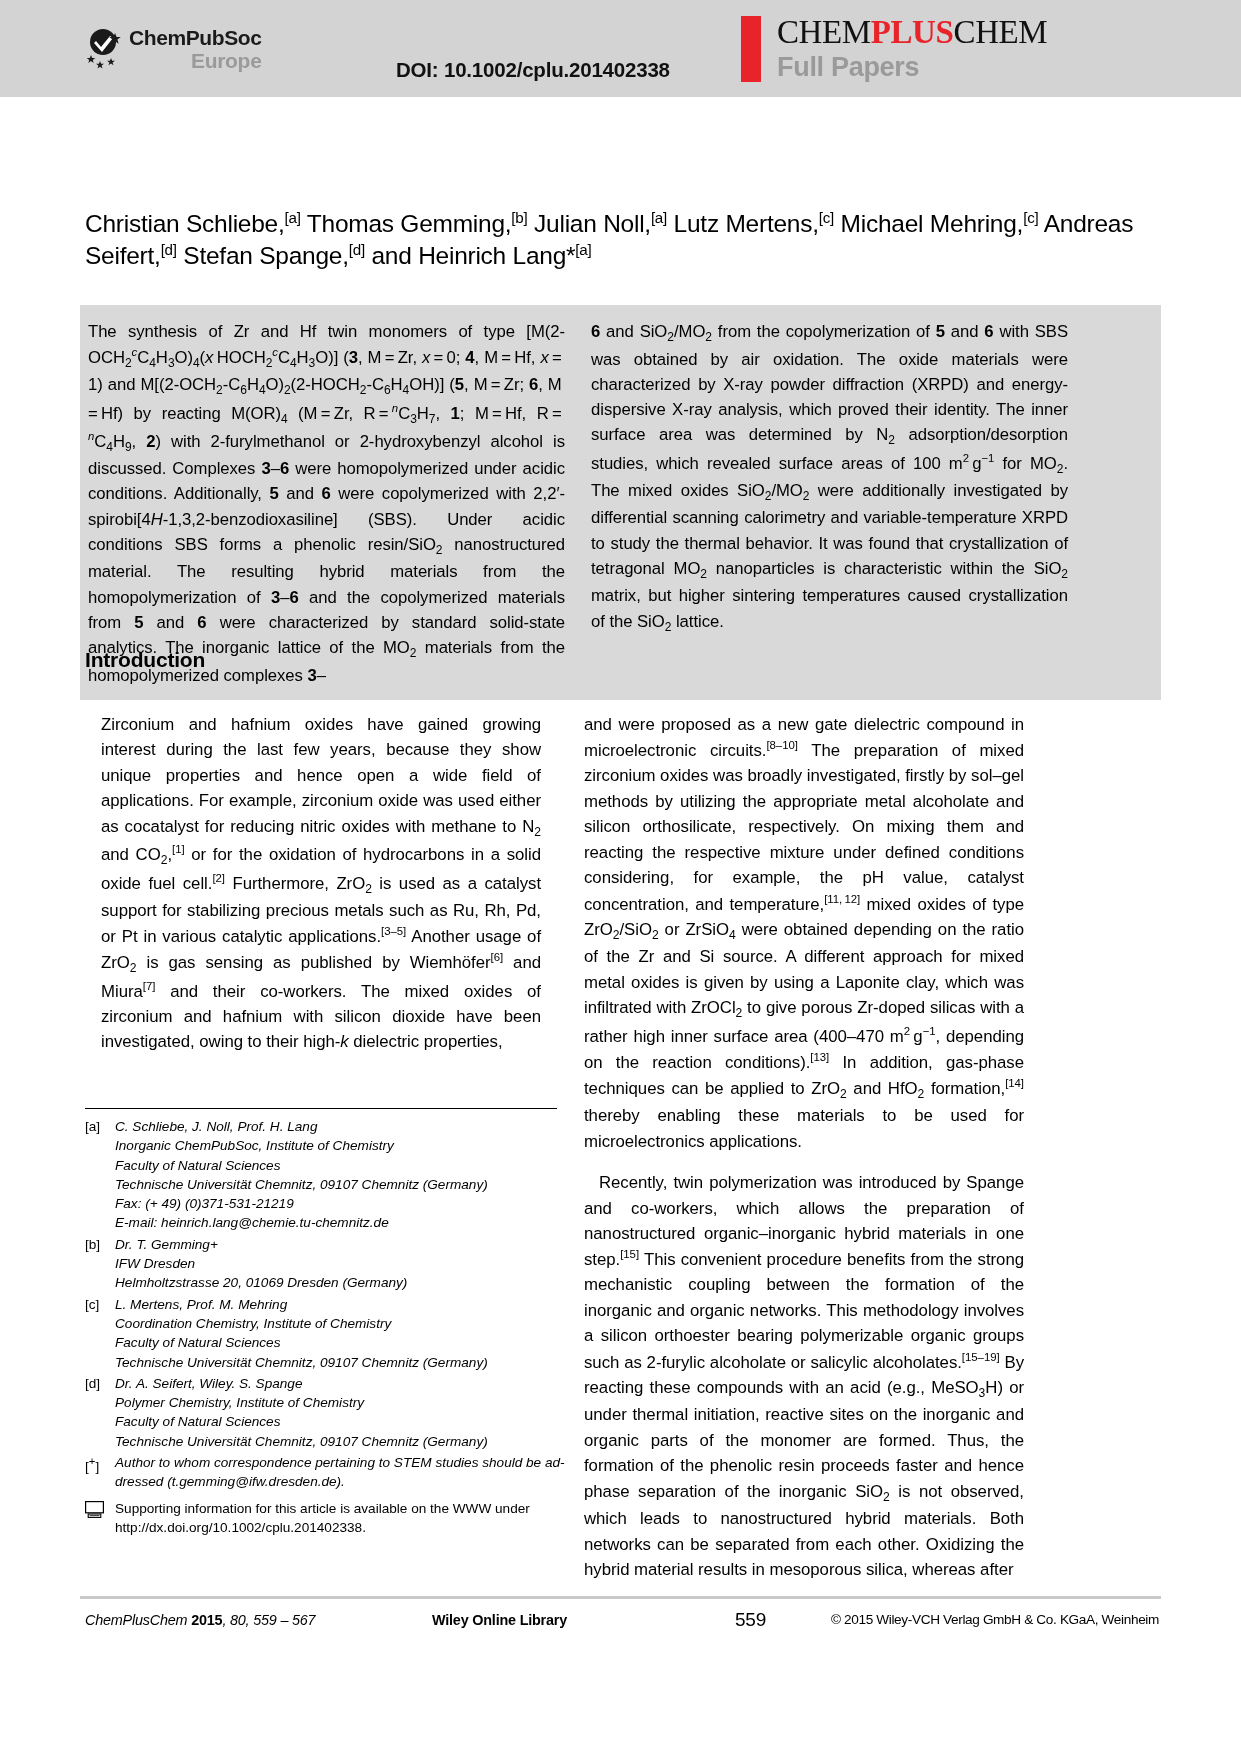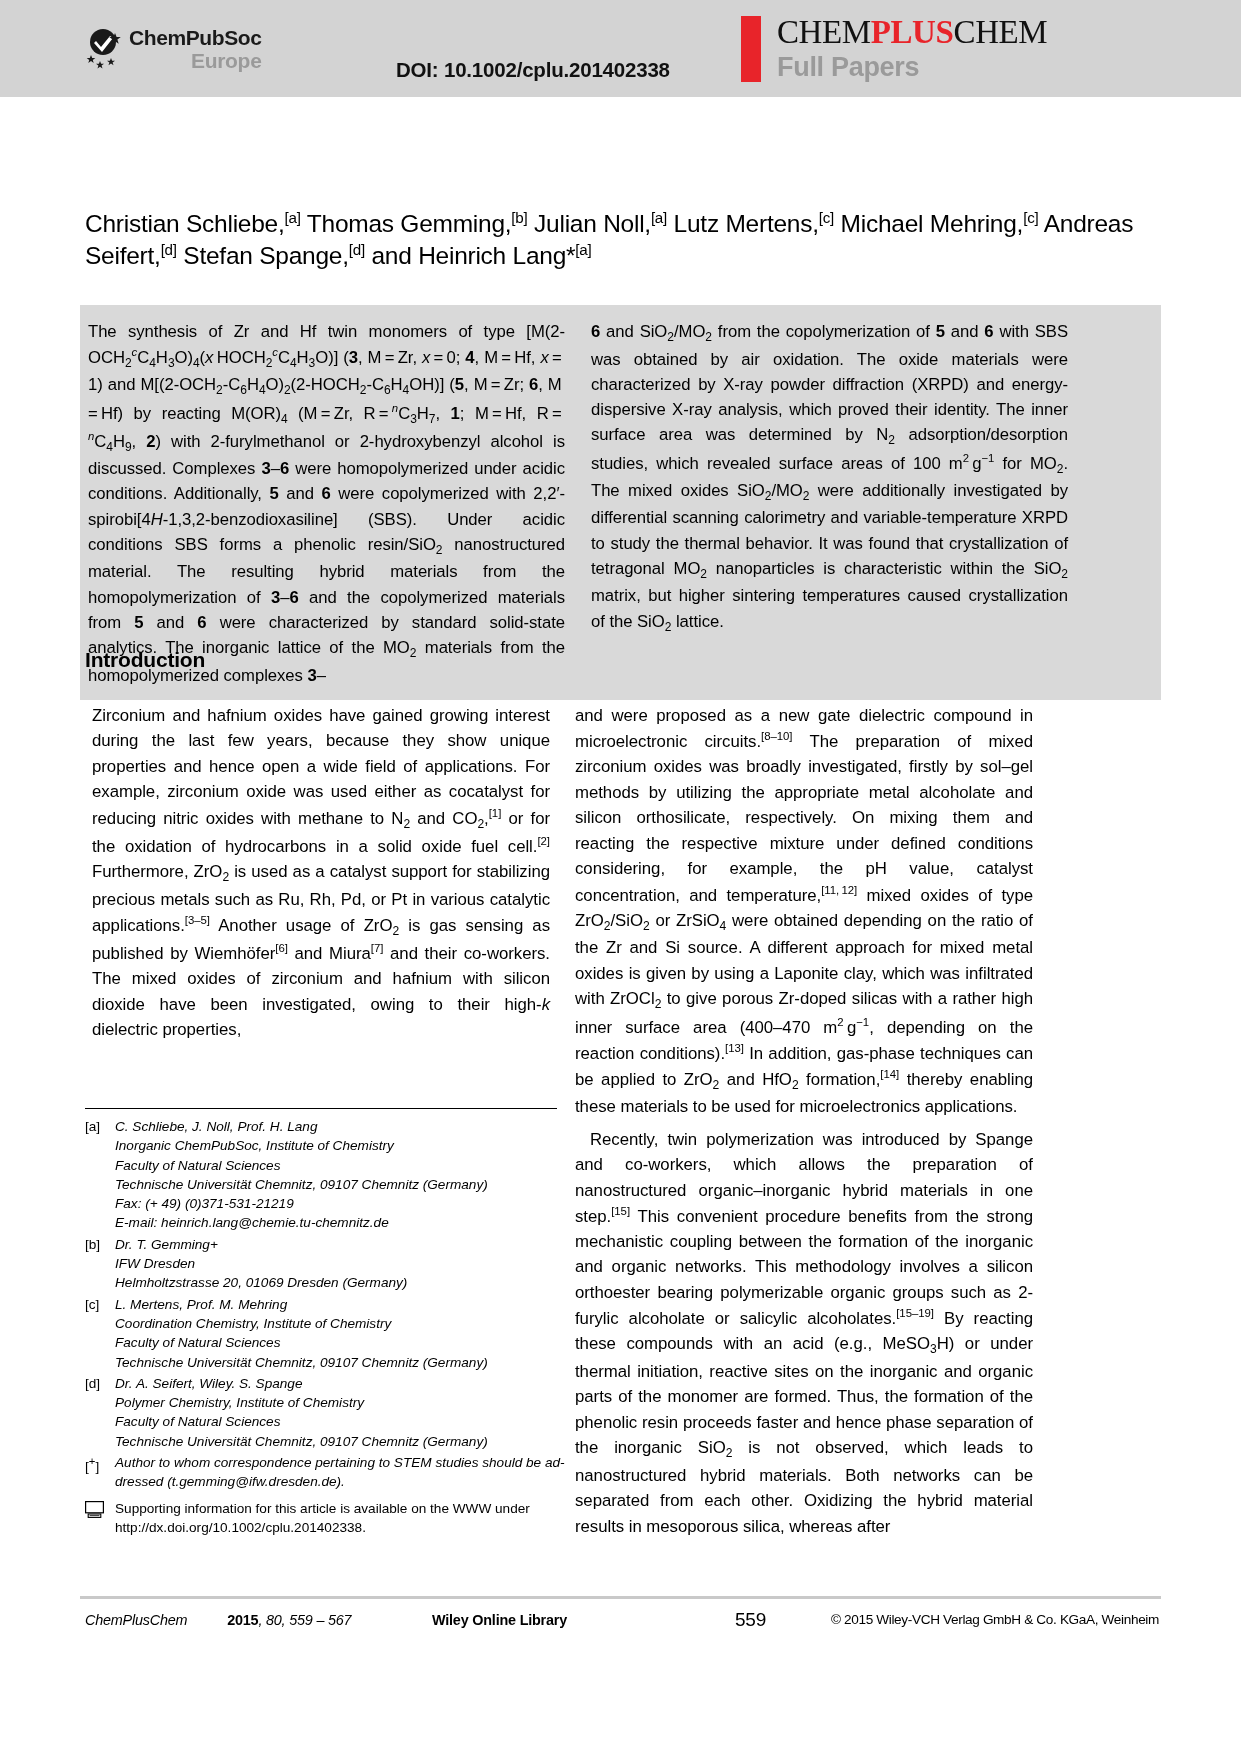--- a/index.html
+++ b/index.html
@@ -167,21 +167,21 @@
     left: 568px; top: 696px;
     width: 472px;
   }
   .bodytext {
     font-size: 16.8px;
     line-height: 1.515;
     text-align: justify;
     letter-spacing: -0.04px;
     color: #000;
   }
-  .bodytext p { margin: 7px; }
+  .bodytext p { margin: 16px; }
   .bodytext p + p { text-indent: 15px; }
   .bodytext sub { font-size: 0.72em; vertical-align: sub; }
   .bodytext sup { font-size: 0.68em; vertical-align: super; }
   .bodytext i { font-style: italic; }
 
   
   .footnotes {
     position: absolute;
     left: 85px; top: 1108px;
     width: 472px;
@@ -235,21 +235,21 @@
     font-size: 14.4px;
     color: #000;
   }
   .footer-left {
     position: absolute;
     left: 5px; top: 0;
     font-style: italic;
     letter-spacing: -0.2px;
     white-space: nowrap;
   }
-  .footer-left b { font-style: normal; font-weight: bold; margin-left: 36px; }
+  .footer-left b { font-style: normal; font-weight: bold; }
   .footer-center {
     position: absolute;
     left: 352px; top: 0;
     font-weight: bold;
     letter-spacing: -0.2px;
     white-space: nowrap;
   }
   .footer-page {
     position: absolute;
     left: 655px; top: -3px;

